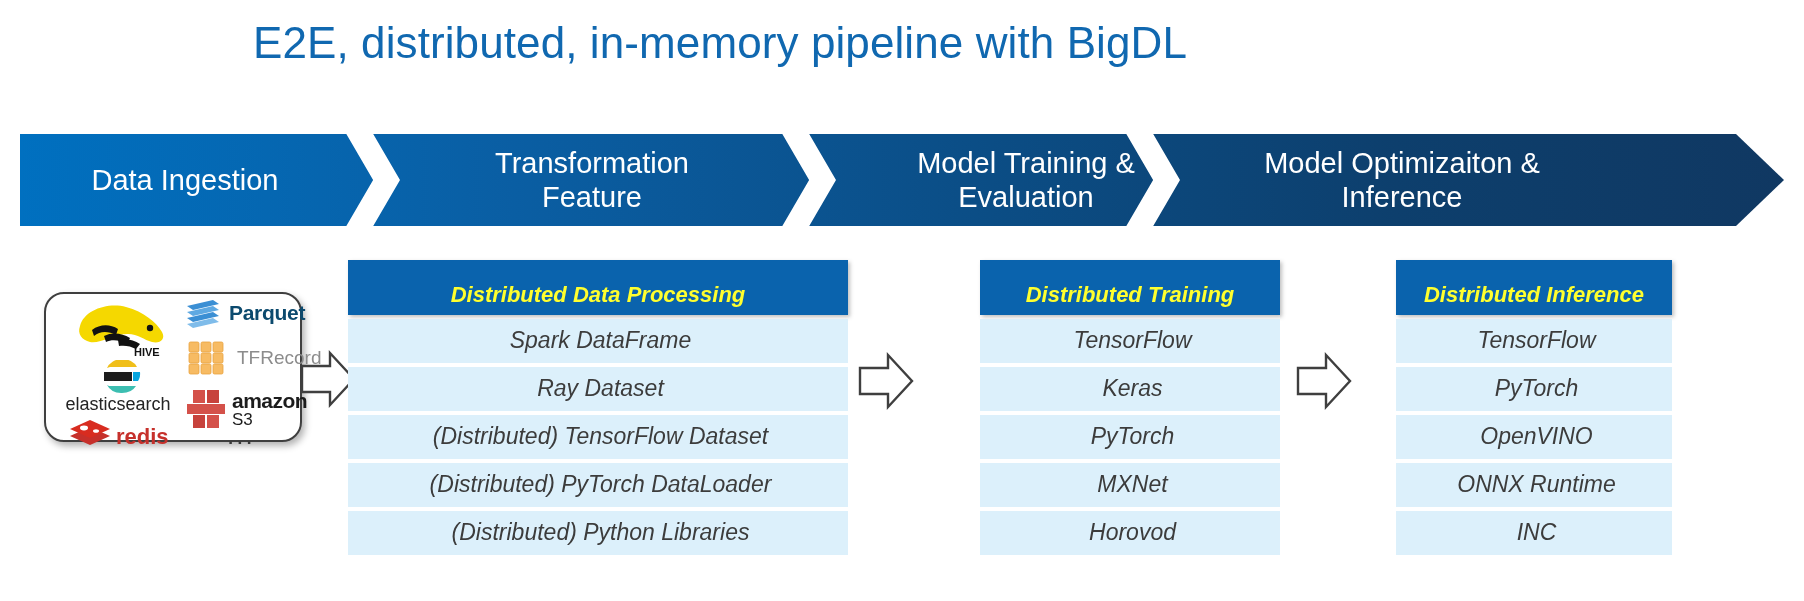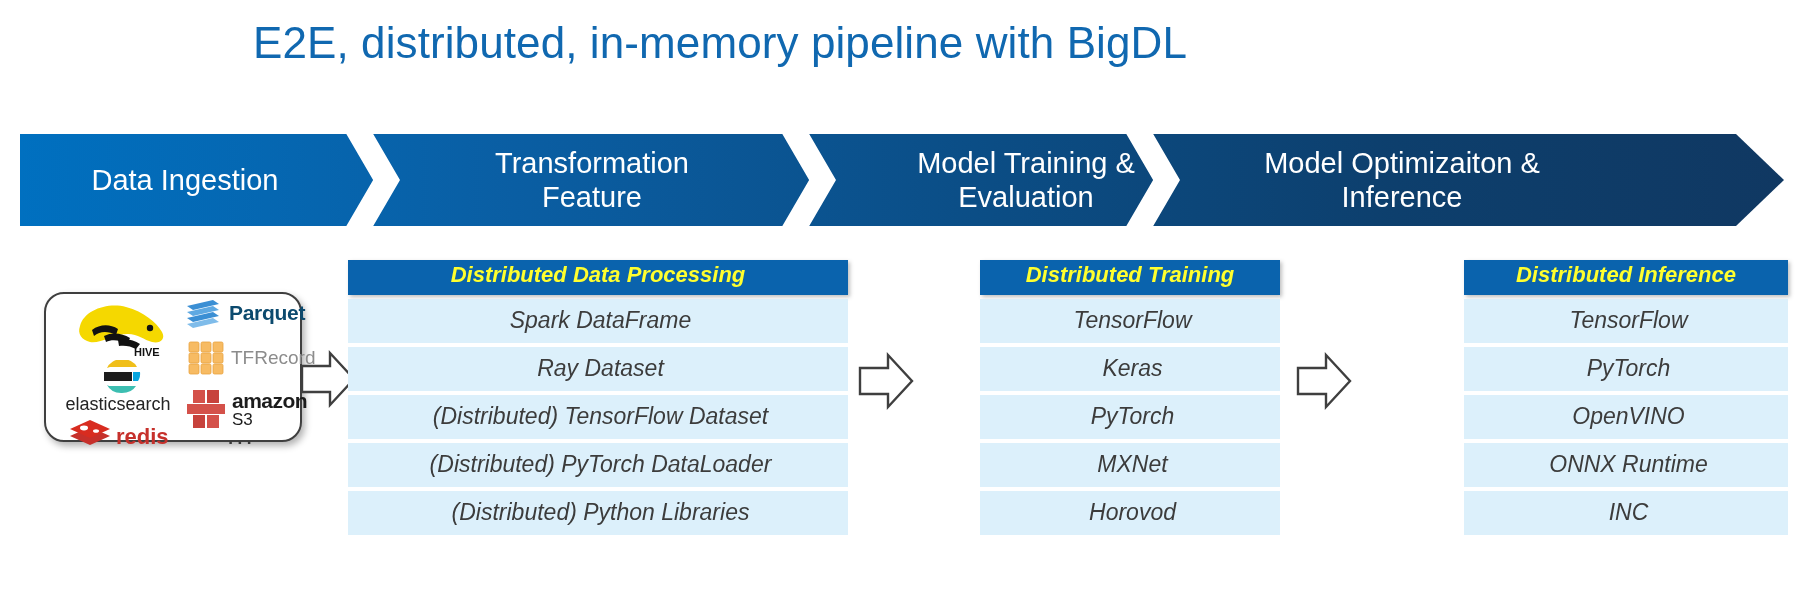--- a/index.html
+++ b/index.html
@@ -74,40 +74,40 @@
 
   .hive { position: absolute; left: 28px; top: 6px; width: 96px; height: 58px; }
   .es-mark { position:absolute; left: 56px; top: 66px; width: 40px; height: 34px; }
   .es-text { position:absolute; left: 4px; top: 100px; width: 136px; text-align:center;
              font-size: 18px; color: #242424; font-family:"Liberation Sans", sans-serif; }
   .redis { position:absolute; left: 22px; top: 124px; width: 120px; height: 34px; }
 
   .parquet-row { position:absolute; left: 10px; top: 4px; display:flex; align-items:center; gap:6px; }
   .parquet-mark { width: 40px; height: 30px; }
   .parquet-text { font-size: 21px; font-weight: bold; color: #0c4a6e; letter-spacing:-0.3px; }
-  .tfrec-row { position:absolute; left: 12px; top: 42px; display:flex; align-items:center; gap:2px; }
+  .tfrec-row { position:absolute; left: 12px; top: 42px; display:flex; align-items:center; gap:8px; }
   .tfrec-mark { width: 44px; height: 44px; }
   .tfrec-text { font-size: 19px; color: #8c8c8c; }
   .s3-row { position:absolute; left: 12px; top: 92px; display:flex; align-items:center; gap:5px; }
   .s3-mark { width: 42px; height: 46px; }
   .s3-text { line-height: 1.0; }
   .s3-amazon { font-size: 21px; font-weight: bold; color:#1c1c1c; letter-spacing:-0.5px; display:block; }
   .s3-s3 { font-size: 17px; color:#1c1c1c; display:block; }
   .dots { position:absolute; left: 54px; top: 126px; font-size: 26px; color:#3a3a3a; letter-spacing: 2px; }
 
   
   .table { position: absolute; }
   .tbl-head {
     background: #0a63ad;
     color: #ffff2e;
     font-style: italic;
     font-weight: bold;
     font-size: 22px;
     text-align: center;
-    padding: 2px 0 7px 0;
+    padding: 22px 0 7px 0;
     box-shadow: 2px 2px 4px rgba(0,0,0,0.25);
   }
   .tbl-row {
     background: #dcf0fb;
     color: #3c3c3c;
     font-style: italic;
     font-size: 23px;
     text-align: center;
     padding: 8px 0 9px 5px;
     margin-top: 4px;
@@ -262,21 +262,21 @@
     <div class="tbl-row">MXNet</div>
     <div class="tbl-row">Horovod</div>
   </div>
 
   <div class="flow-arrow" style="left:1296px; top:350px;">
     <svg width="56" height="62" viewBox="0 0 56 62">
       <path d="M2 18 L30 18 L30 5 L54 31 L30 57 L30 44 L2 44 Z" fill="#ffffff" stroke="#3f3f3f" stroke-width="2.4" stroke-linejoin="miter"></path>
     </svg>
   </div>
 
-  <div class="table" style="left:1464px; top:260px; width:324px;">
+  <div class="table" style="left:1396px; top:260px; width:276px;">
     <div class="tbl-head">Distributed Inference</div>
     <div class="tbl-row">TensorFlow</div>
     <div class="tbl-row">PyTorch</div>
     <div class="tbl-row">OpenVINO</div>
     <div class="tbl-row">ONNX Runtime</div>
     <div class="tbl-row">INC</div>
   </div>
 
 </div>
 

